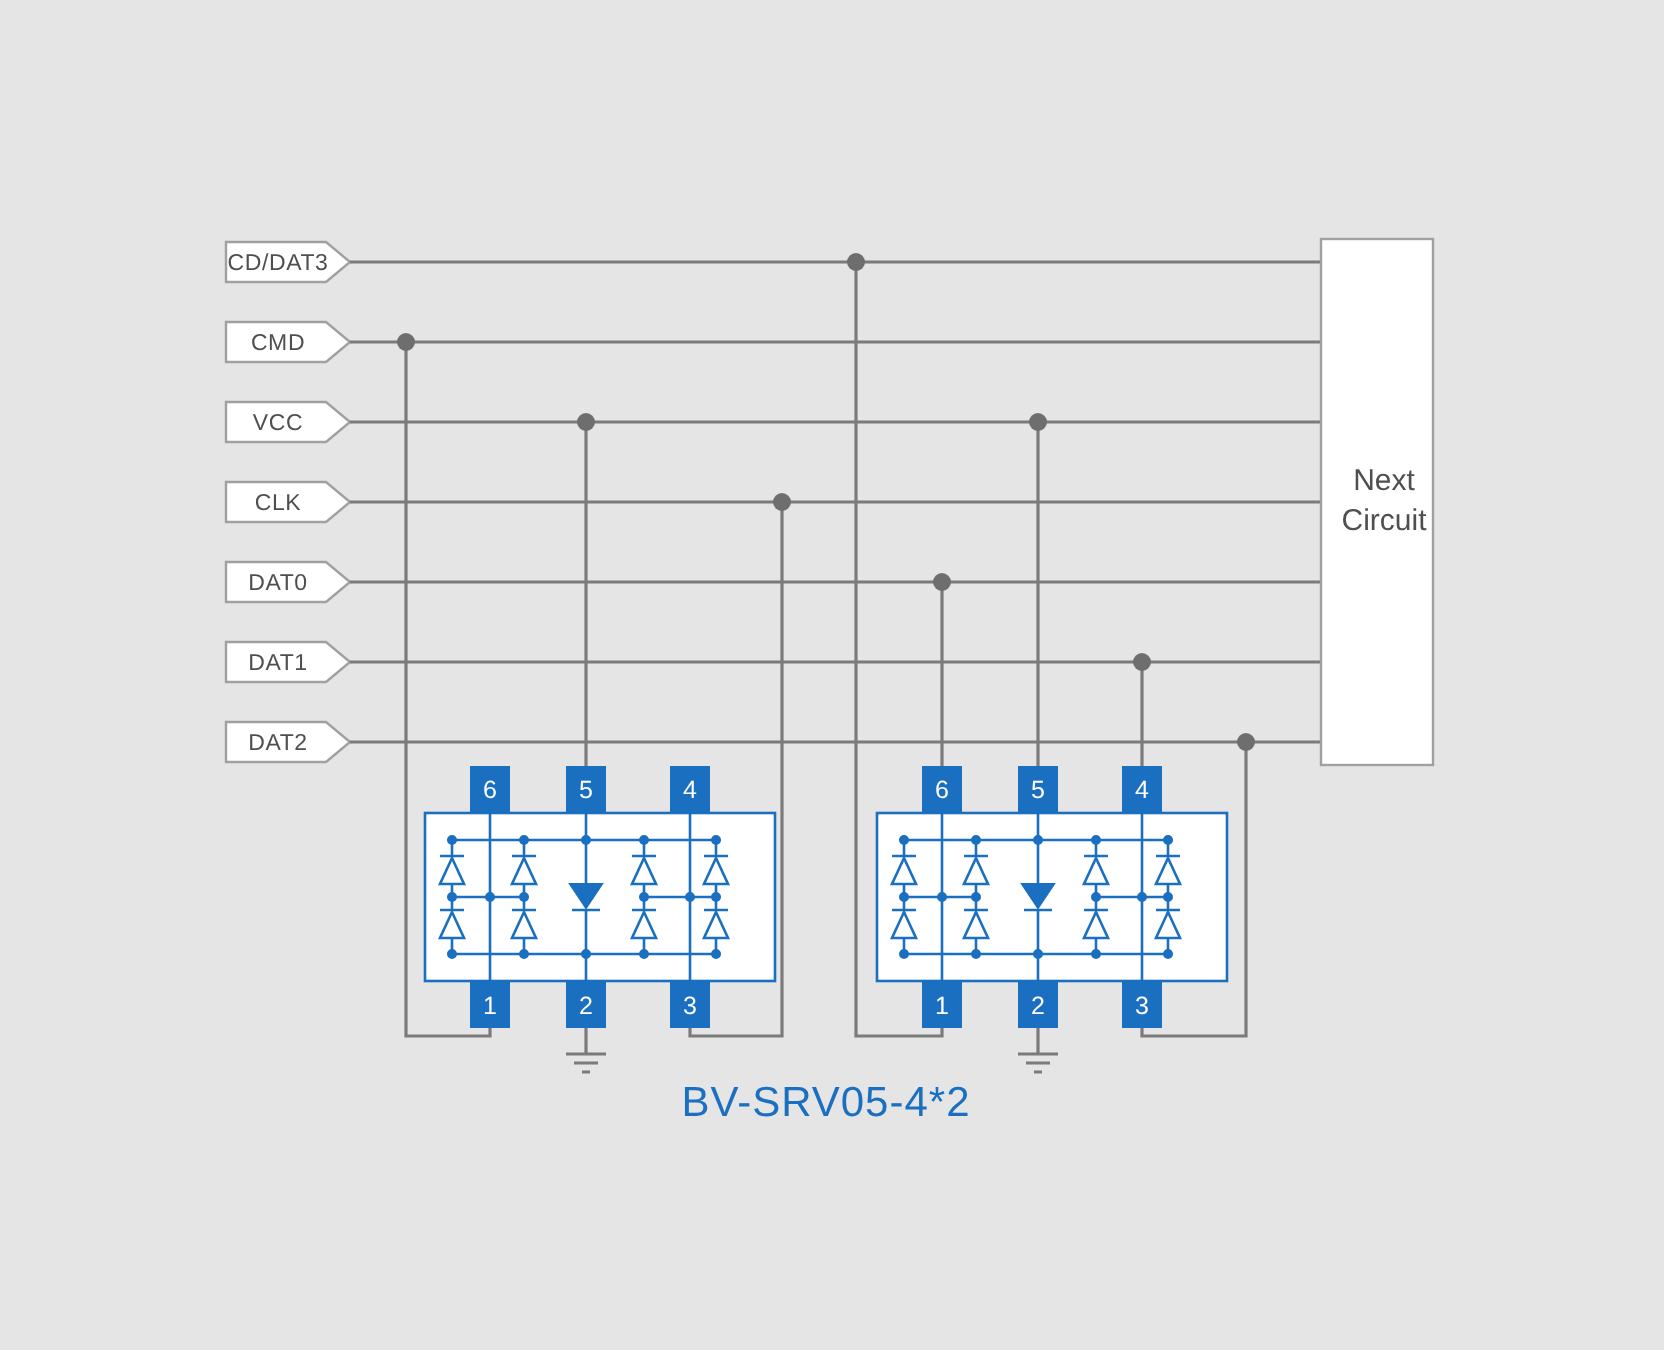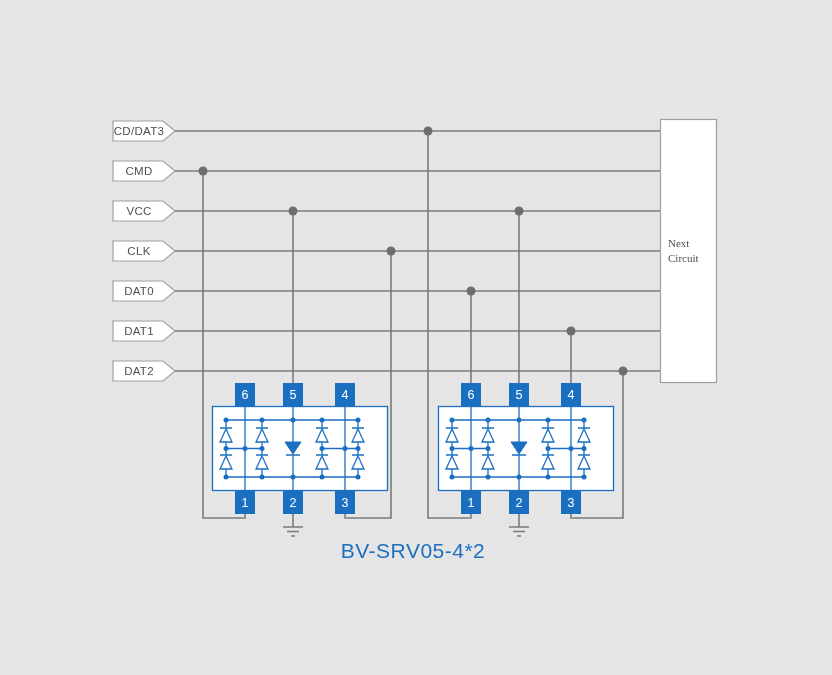--- a/index.html
+++ b/index.html
@@ -12,22 +12,22 @@
   *{margin:0;padding:0;box-sizing:border-box;}
   body{background:#ffffff;font-family:"Liberation Sans",sans-serif;}
   .stage{position:relative;width:832px;height:675px;background:#e5e5e5;overflow:hidden;}
   svg text{font-family:"Liberation Sans",sans-serif;}
   .wire{stroke:var(--wire-gray);stroke-width:1.6;fill:none;}
   .dot{fill:var(--junction-gray);}
   .tag{fill:#fff;stroke:var(--box-border-gray);stroke-width:1.2;}
   .tag-text{font-size:11.5px;fill:var(--label-text-gray);text-anchor:middle;letter-spacing:.3px;}
   .ncbox{fill:#fff;stroke:var(--box-border-gray);stroke-width:1.2;}
   .nc-label{width:100%;height:100%;display:flex;align-items:center;padding-left:7px;
-            font-size:11px;color:var(--label-text-gray);line-height:1.35;
-            font-family:Liberation Serif, serif;}
+            font-size:15px;color:var(--label-text-gray);line-height:1.35;
+            font-family:Liberation Sans, sans-serif;text-align:center;}
   .chip-body{fill:#fff;stroke:var(--accent-blue);stroke-width:1.3;}
   .blue{stroke:var(--accent-blue);stroke-width:1.3;fill:none;}
   .diode{fill:#fff;stroke:var(--accent-blue);stroke-width:1.3;}
   .zener{fill:var(--accent-blue);stroke:var(--accent-blue);stroke-width:1;}
   .bdot-path{stroke:var(--accent-blue);stroke-width:5;stroke-linecap:round;fill:none;}
   .pin{fill:var(--accent-blue);}
   .pin-text{font-size:12.5px;fill:#ffffff;text-anchor:middle;}
   .title-text{font-size:21px;fill:var(--accent-blue);text-anchor:middle;letter-spacing:.5px;}
 </style>
 </head>

